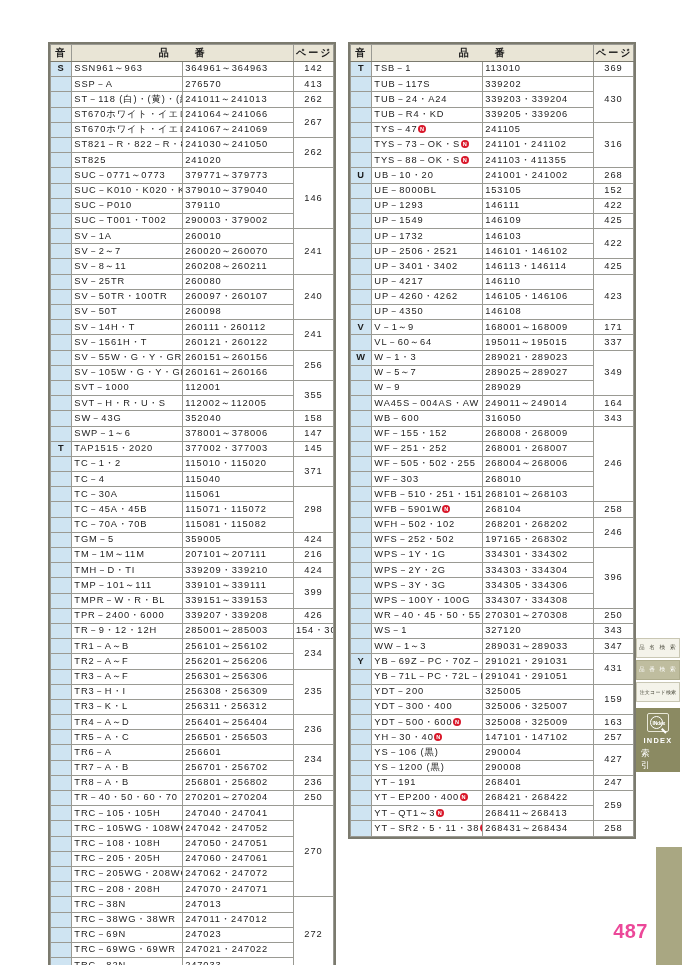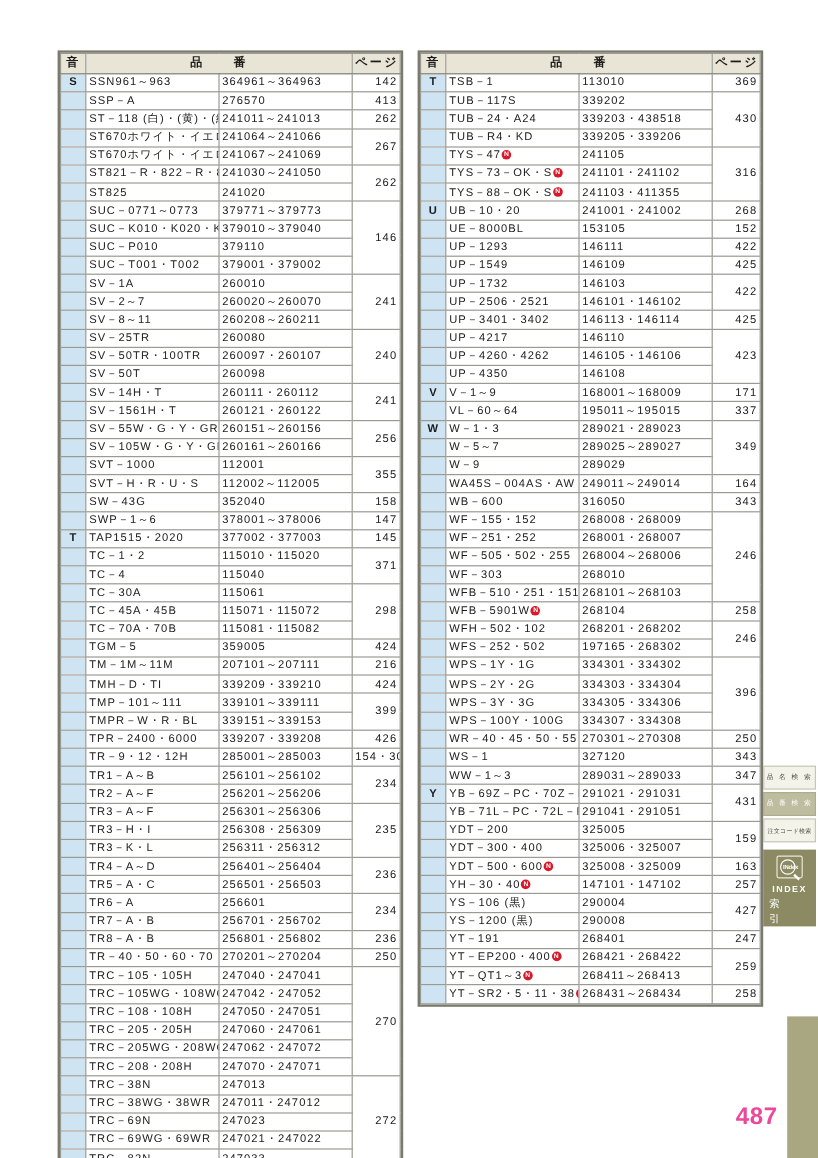--- a/index.html
+++ b/index.html
@@ -61,21 +61,21 @@
     letter-spacing: 0;
     border-right: 1px solid #9a9a93;
   }
   td.c-kana.empty { background: #cfe4f2; }
   th.c-name, td.c-name { width: 166px; text-align: left; padding-left: 5px; }
   th.c-code, td.c-code { width: 76px;  text-align: left; padding-left: 3px; letter-spacing: 0.6px; }
   th.c-page, td.c-page { width: 30px;  text-align: left; padding-left: 3px; letter-spacing: 0.3px; }
 
   td.sm  { font-size: 7.1px; letter-spacing: 0.2px; }
   td.sm2 { font-size: 7.6px; letter-spacing: 0.3px; }
-  td.merge { text-align: right; }
+  td.merge { text-align: center; }
 
   
   .nbadge {
     display: inline-block;
     width: 8px; height: 8px;
     border-radius: 50%;
     background: #d9182a;
     color: #ffffff;
     font-size: 5.6px;
     font-weight: bold;
@@ -256,21 +256,21 @@
             <td class="c-code">379010～379040</td>
           </tr>
           <tr>
             <td class="c-kana empty"></td>
             <td class="c-name"><span>SUC－P010</span></td>
             <td class="c-code">379110</td>
           </tr>
           <tr>
             <td class="c-kana empty"></td>
             <td class="c-name"><span>SUC－T001・T002</span></td>
-            <td class="c-code">379001・379002</td>
+            <td class="c-code">290003・379002</td>
           </tr>
           <tr>
             <td class="c-kana empty"></td>
             <td class="c-name"><span>SV－1A</span></td>
             <td class="c-code">260010</td>
             <td class="c-page merge" rowspan="3">241</td>
           </tr>
           <tr>
             <td class="c-kana empty"></td>
             <td class="c-name"><span>SV－2～7</span></td>
@@ -556,21 +556,21 @@
           </tr>
           <tr>
             <td class="c-kana empty"></td>
             <td class="c-name"><span>TUB－117S</span></td>
             <td class="c-code">339202</td>
             <td class="c-page merge" rowspan="3">430</td>
           </tr>
           <tr>
             <td class="c-kana empty"></td>
             <td class="c-name"><span>TUB－24・A24</span></td>
-            <td class="c-code">339203・438518</td>
+            <td class="c-code">339203・339204</td>
           </tr>
           <tr>
             <td class="c-kana empty"></td>
             <td class="c-name"><span>TUB－R4・KD</span></td>
             <td class="c-code">339205・339206</td>
           </tr>
           <tr>
             <td class="c-kana empty"></td>
             <td class="c-name"><span>TYS－47</span><span class="nbadge">N</span></td>
             <td class="c-code">241105</td>

